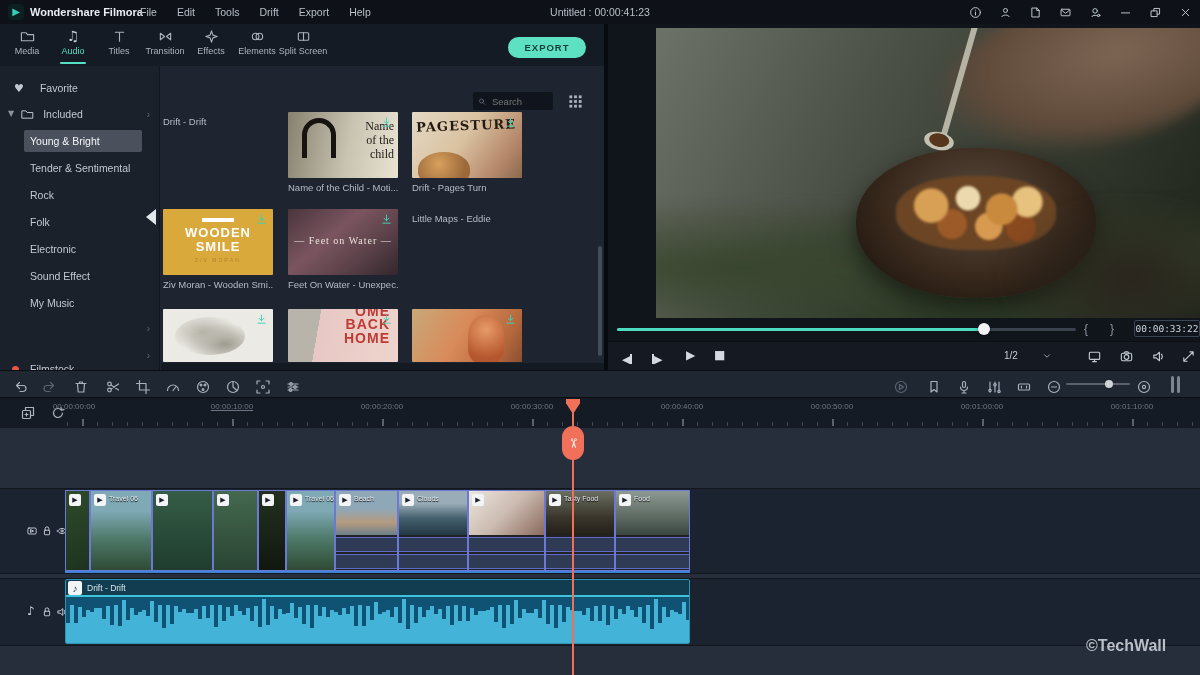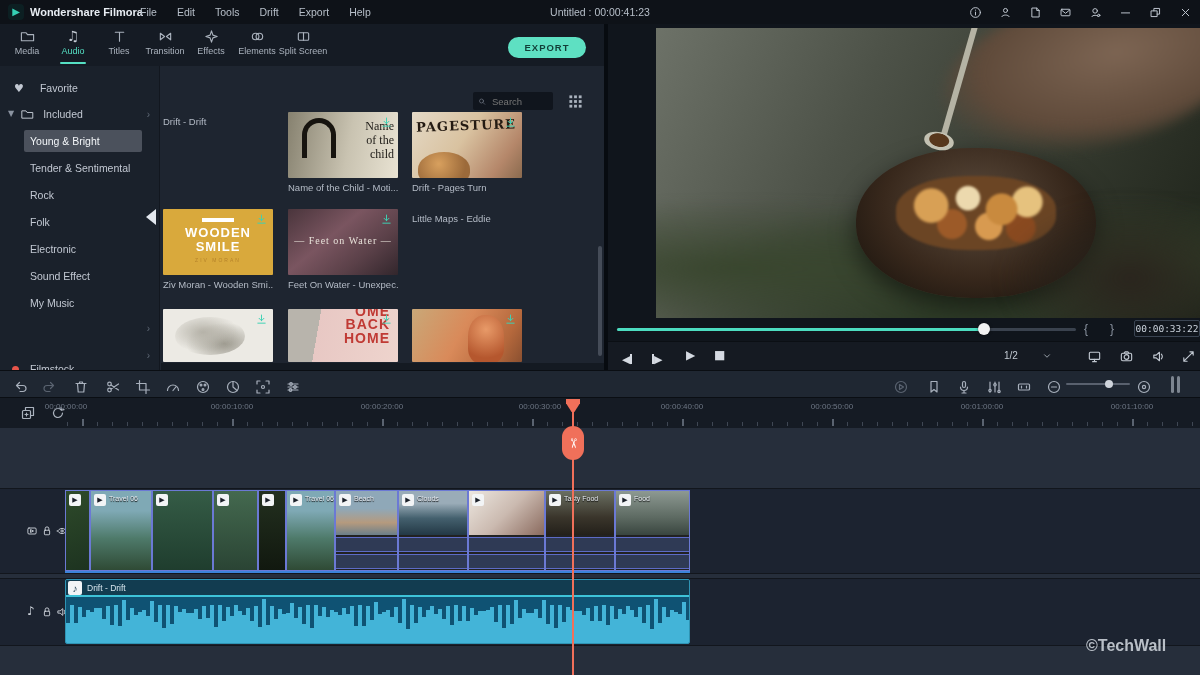--- a/index.html
+++ b/index.html
@@ -581,24 +581,24 @@
 
   <div class="rulerrow abs" id="ruler">
     <svg class="rulicon ic" style="left:20px;" viewBox="0 0 16 16">
         <rect x="2.5" y="5.5" width="8" height="8" rx="1"></rect>
         <path d="M5.5 5.5v-3h8v8h-3M5 9.5h3M6.5 8v3"></path>
       </svg>
     <svg class="rulicon ic" style="left:50px;" viewBox="0 0 16 16">
         <path d="M12.5 8a4.5 4.5 0 11-1.3-3.2"></path>
         <path d="M11 2.5l.4 2.6 2.6-.4"></path>
       </svg>
-  <div class="rlabel" style="left:66px;">00:00:00:00</div>
-      <div class="rlabel" style="left:232px;">00:00:10:00</div>
+  <div class="rlabel" style="left:74px;">00:00:00:00</div>
+      <div class="rlabel" style="left:232px;text-decoration:underline;">00:00:10:00</div>
       <div class="rlabel" style="left:382px;">00:00:20:00</div>
-      <div class="rlabel" style="left:532px;margin-left:8px;">00:00:30:00</div>
+      <div class="rlabel" style="left:532px;">00:00:30:00</div>
       <div class="rlabel" style="left:682px;">00:00:40:00</div>
       <div class="rlabel" style="left:832px;">00:00:50:00</div>
       <div class="rlabel" style="left:982px;">00:01:00:00</div>
       <div class="rlabel" style="left:1132px;">00:01:10:00</div>
       <div class="tick" style="left:67px;height:4px;"></div>
       <div class="tick major" style="left:82px;height:7px;"></div>
       <div class="tick" style="left:97px;height:4px;"></div>
       <div class="tick" style="left:112px;height:4px;"></div>
       <div class="tick" style="left:127px;height:4px;"></div>
       <div class="tick" style="left:142px;height:4px;"></div>

